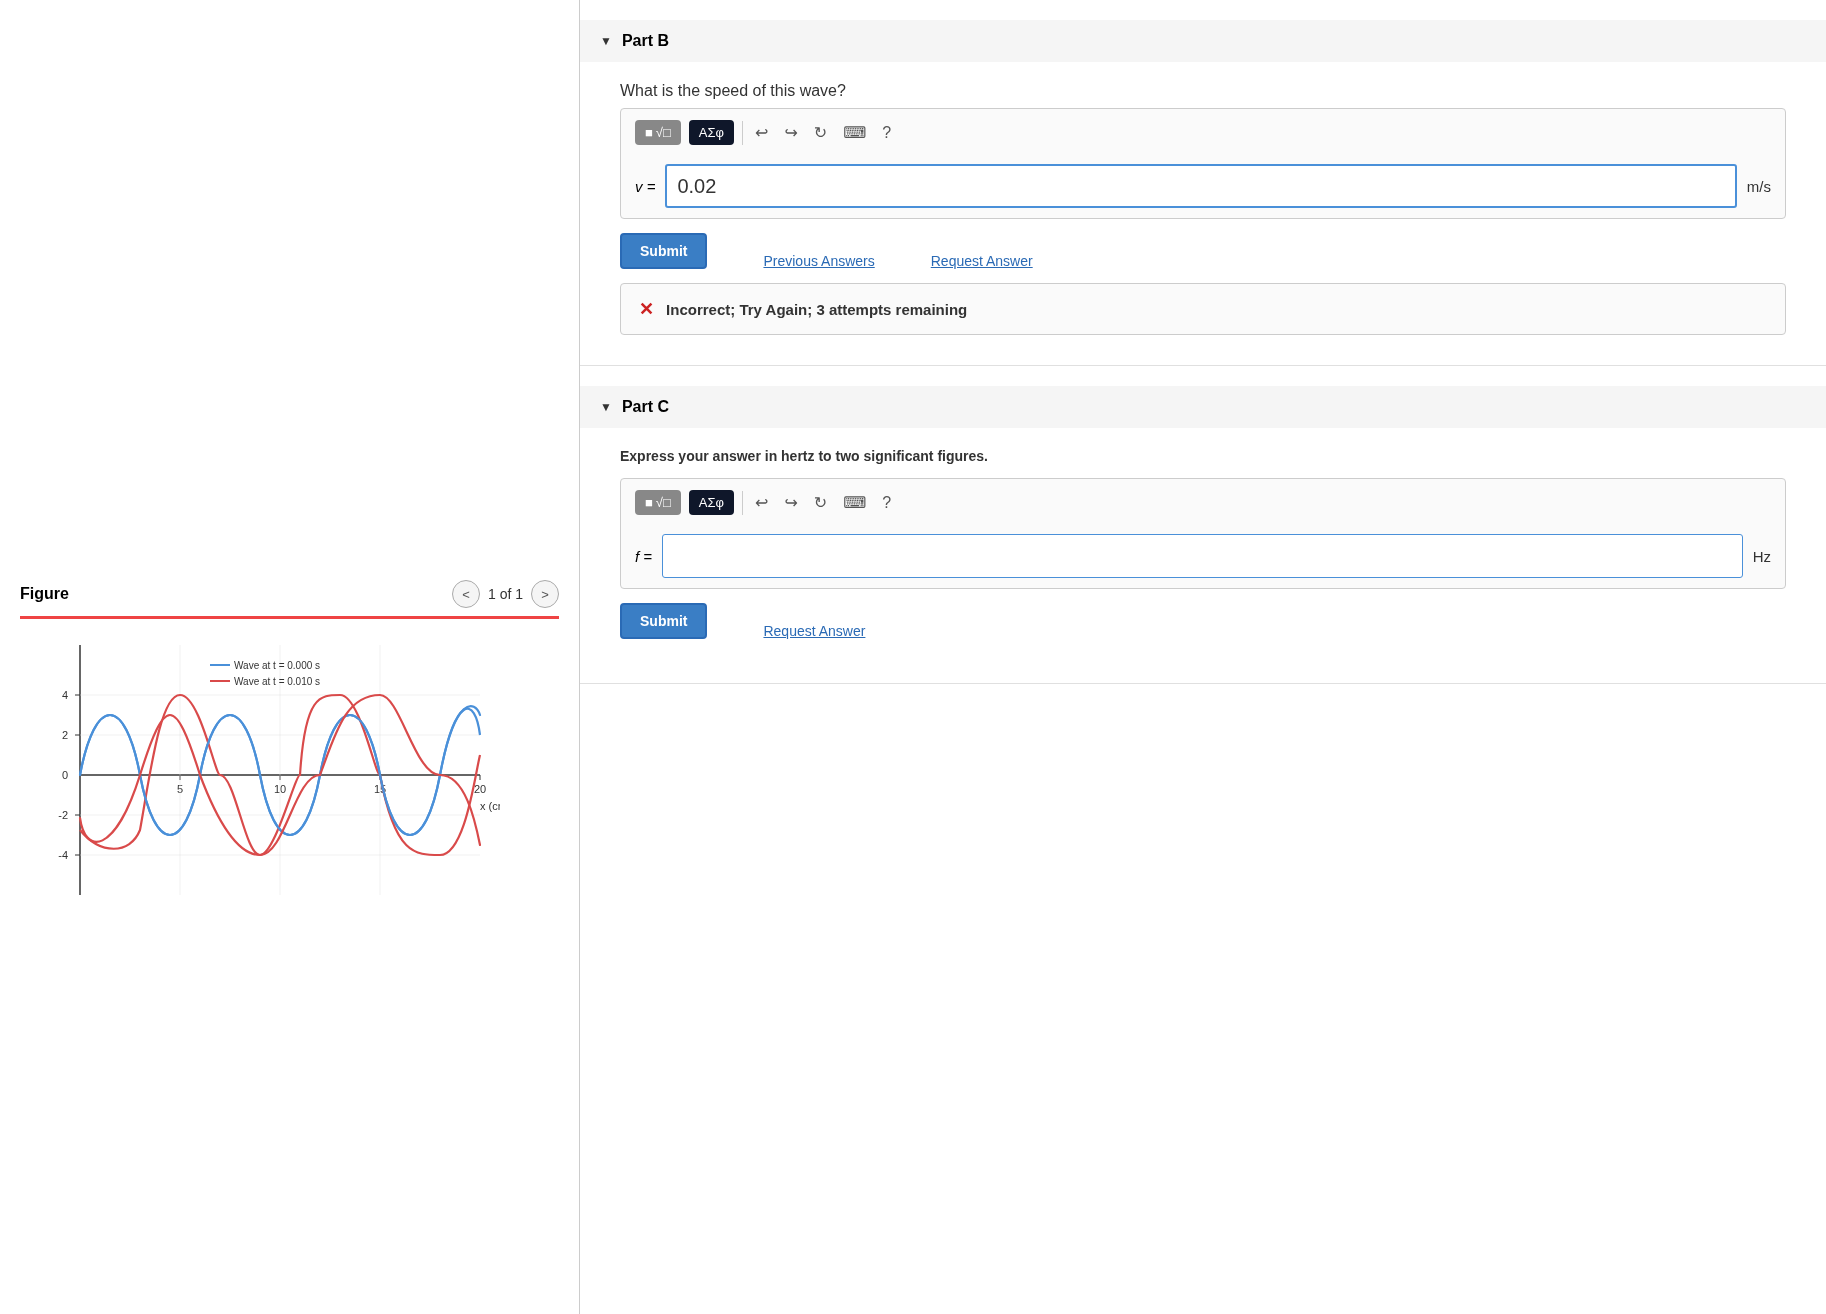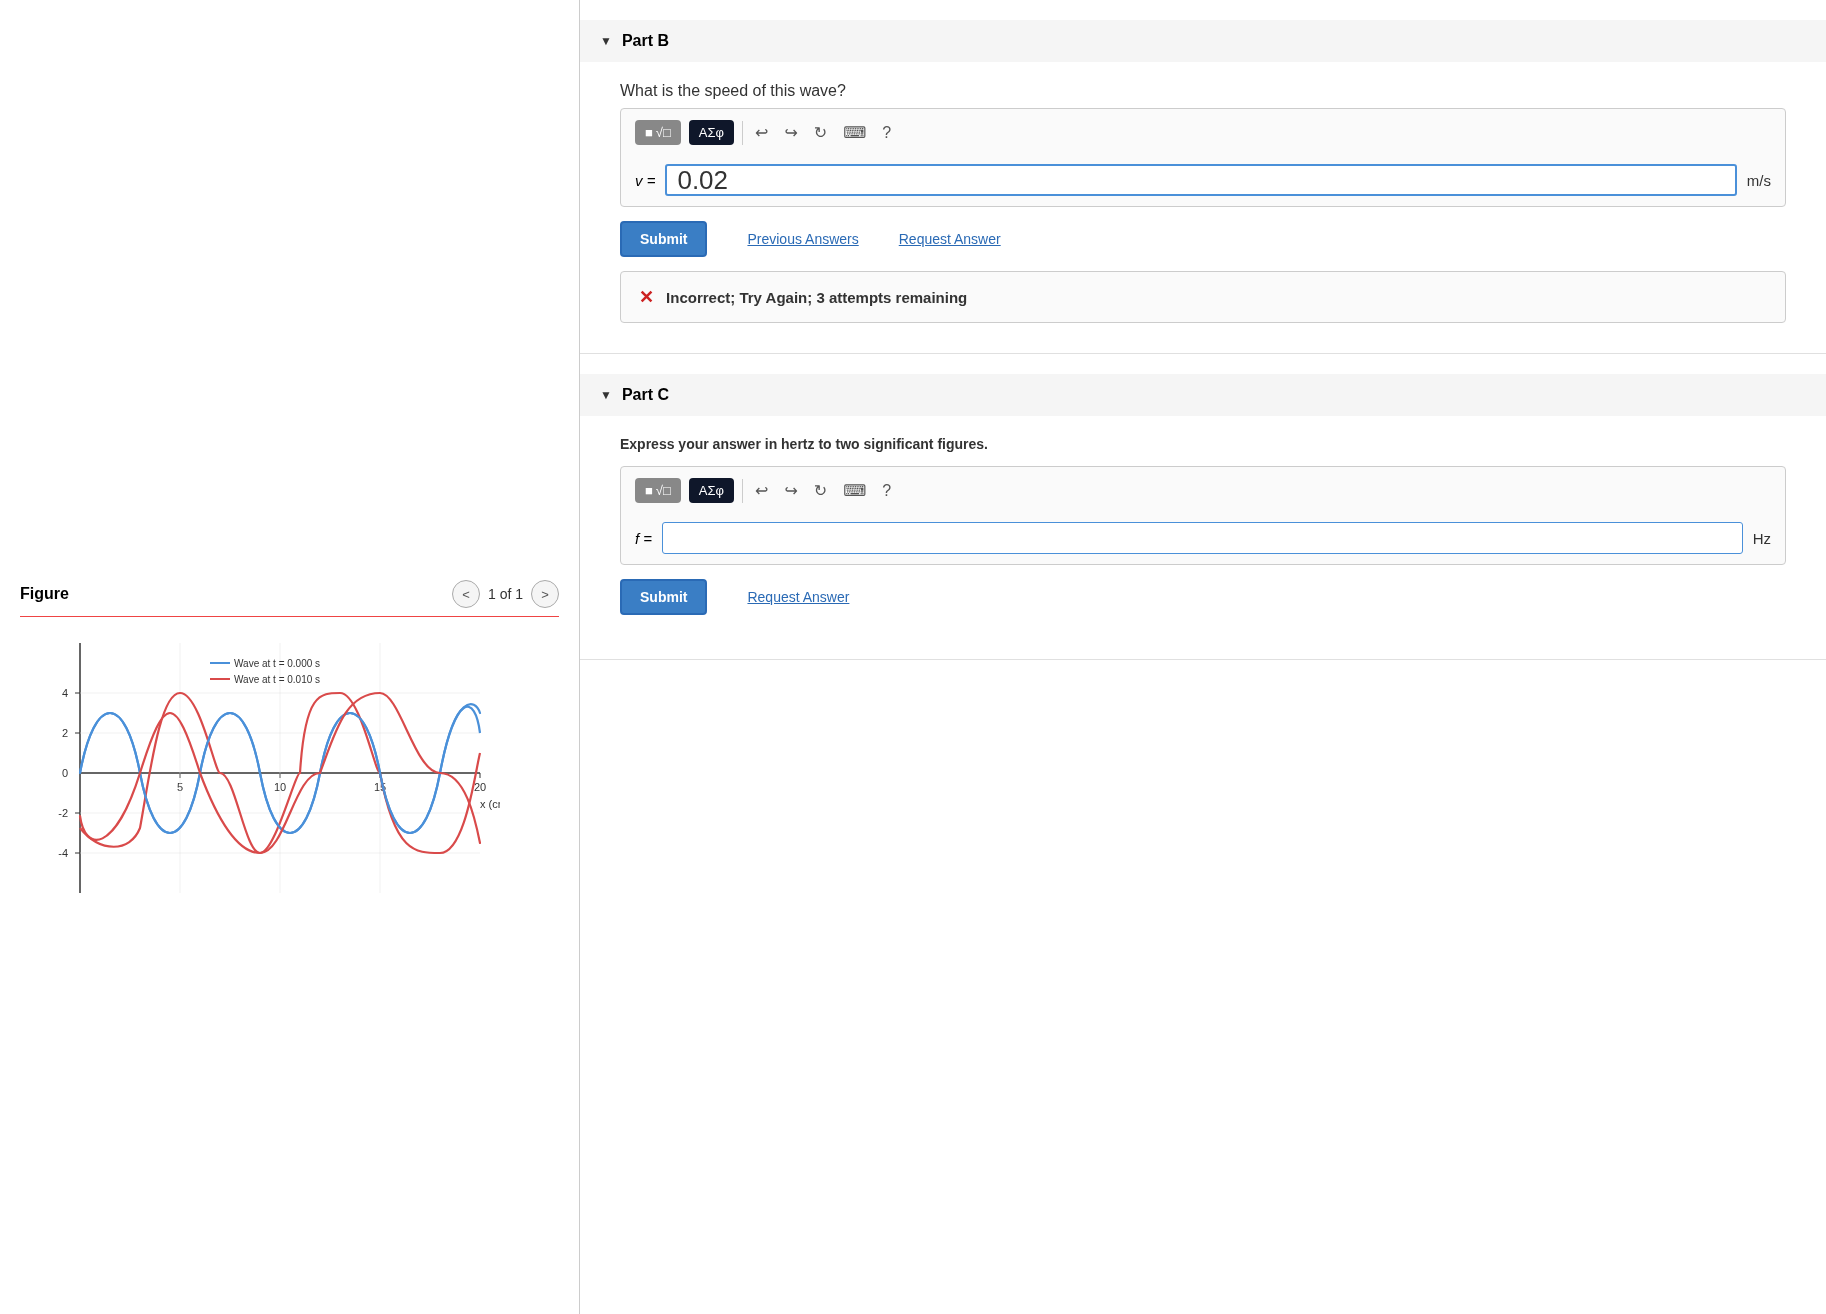--- a/index.html
+++ b/index.html
@@ -21,21 +21,21 @@
       padding: 20px;
       position: relative;
     }
 
     .figure-header {
       display: flex;
       align-items: center;
       justify-content: space-between;
       margin-top: 560px;
       padding-bottom: 8px;
-      border-bottom: 1px solid #ef4444;
+      border-bottom: 3px solid #ef4444;
     }
 
     .figure-title {
       font-weight: bold;
       font-size: 16px;
     }
 
     .figure-nav {
       display: flex;
       align-items: center;
@@ -173,43 +173,44 @@
     }
 
     .variable-label {
       font-style: italic;
       font-size: 15px;
       white-space: nowrap;
     }
 
     .answer-input {
       flex: 1;
-      height: 32px;
-      font-size: 26px;
+      height: 44px;
+      font-size: 20px;
       border: 2px solid #4a90d9;
       border-radius: 3px;
       padding: 4px 10px;
       outline: none;
       color: #333;
     }
 
     .answer-input.empty {
       border: 1px solid #4a90d9;
     }
 
     .unit-label {
       font-size: 15px;
       color: #333;
       white-space: nowrap;
     }
 
     
     .action-row {
       display: flex;
-      align-items: center;
+      align-items: flex-end;
+      gap: 16px;
       margin-bottom: 14px;
     }
 
     .submit-btn {
       background: #3a7ec5;
       color: white;
       border: 2px solid #2a6ab5;
       border-radius: 4px;
       padding: 8px 18px;
       font-size: 14px;

